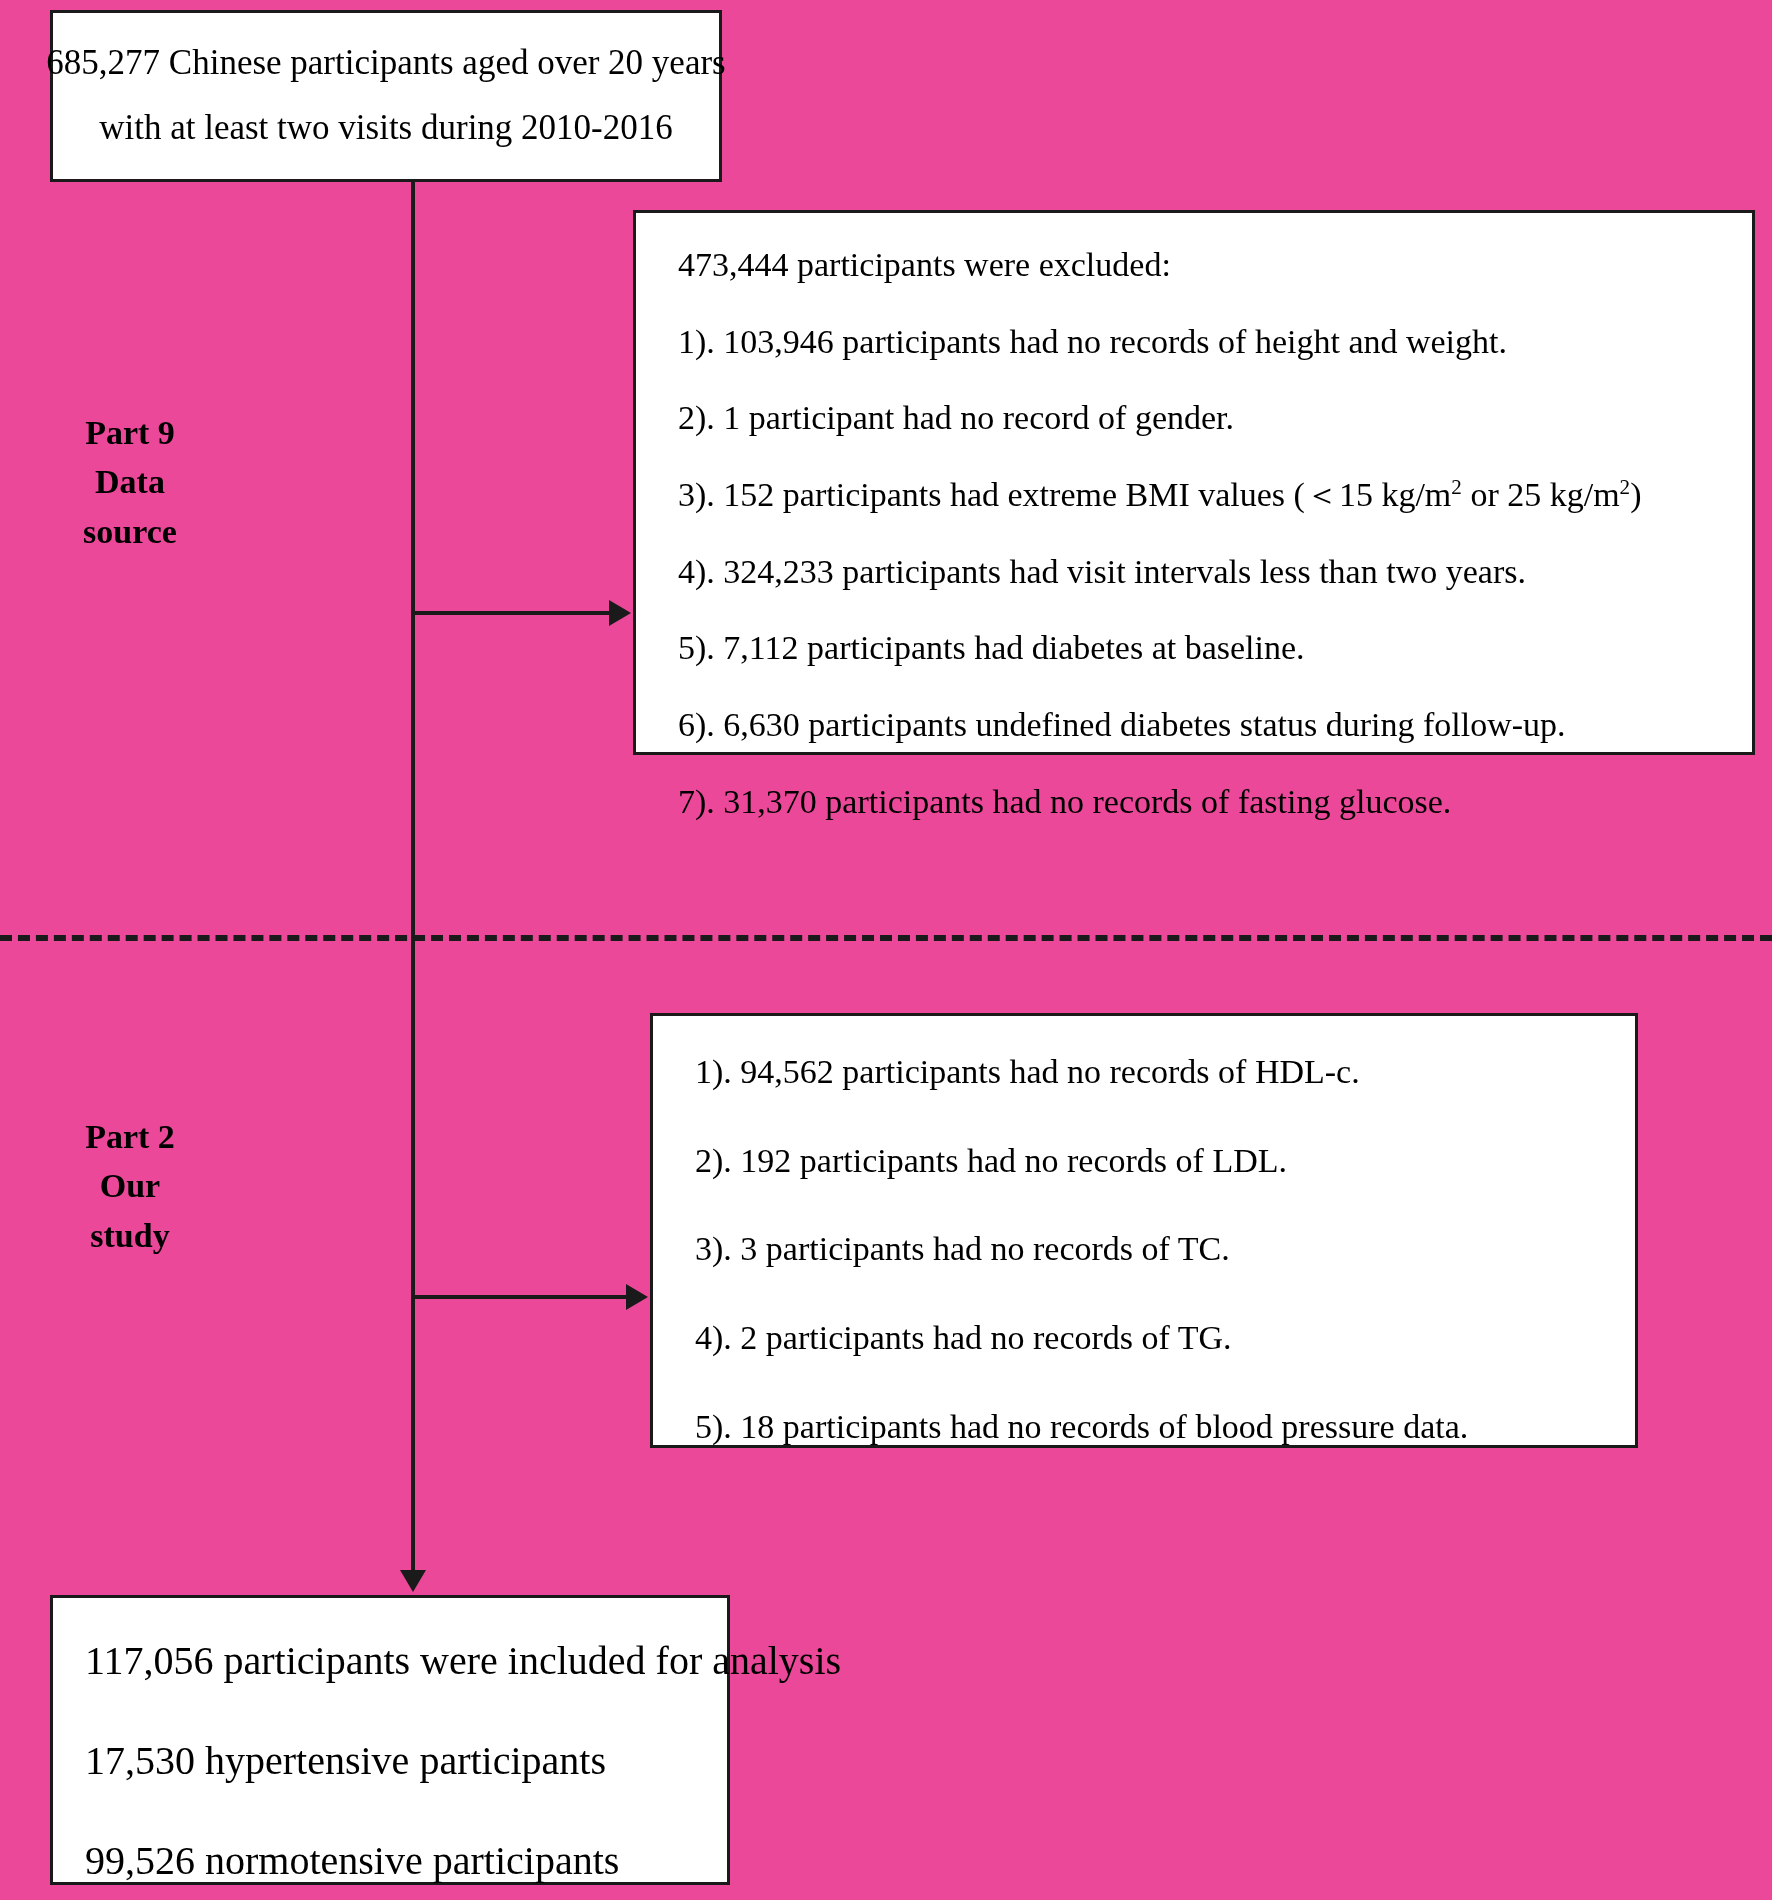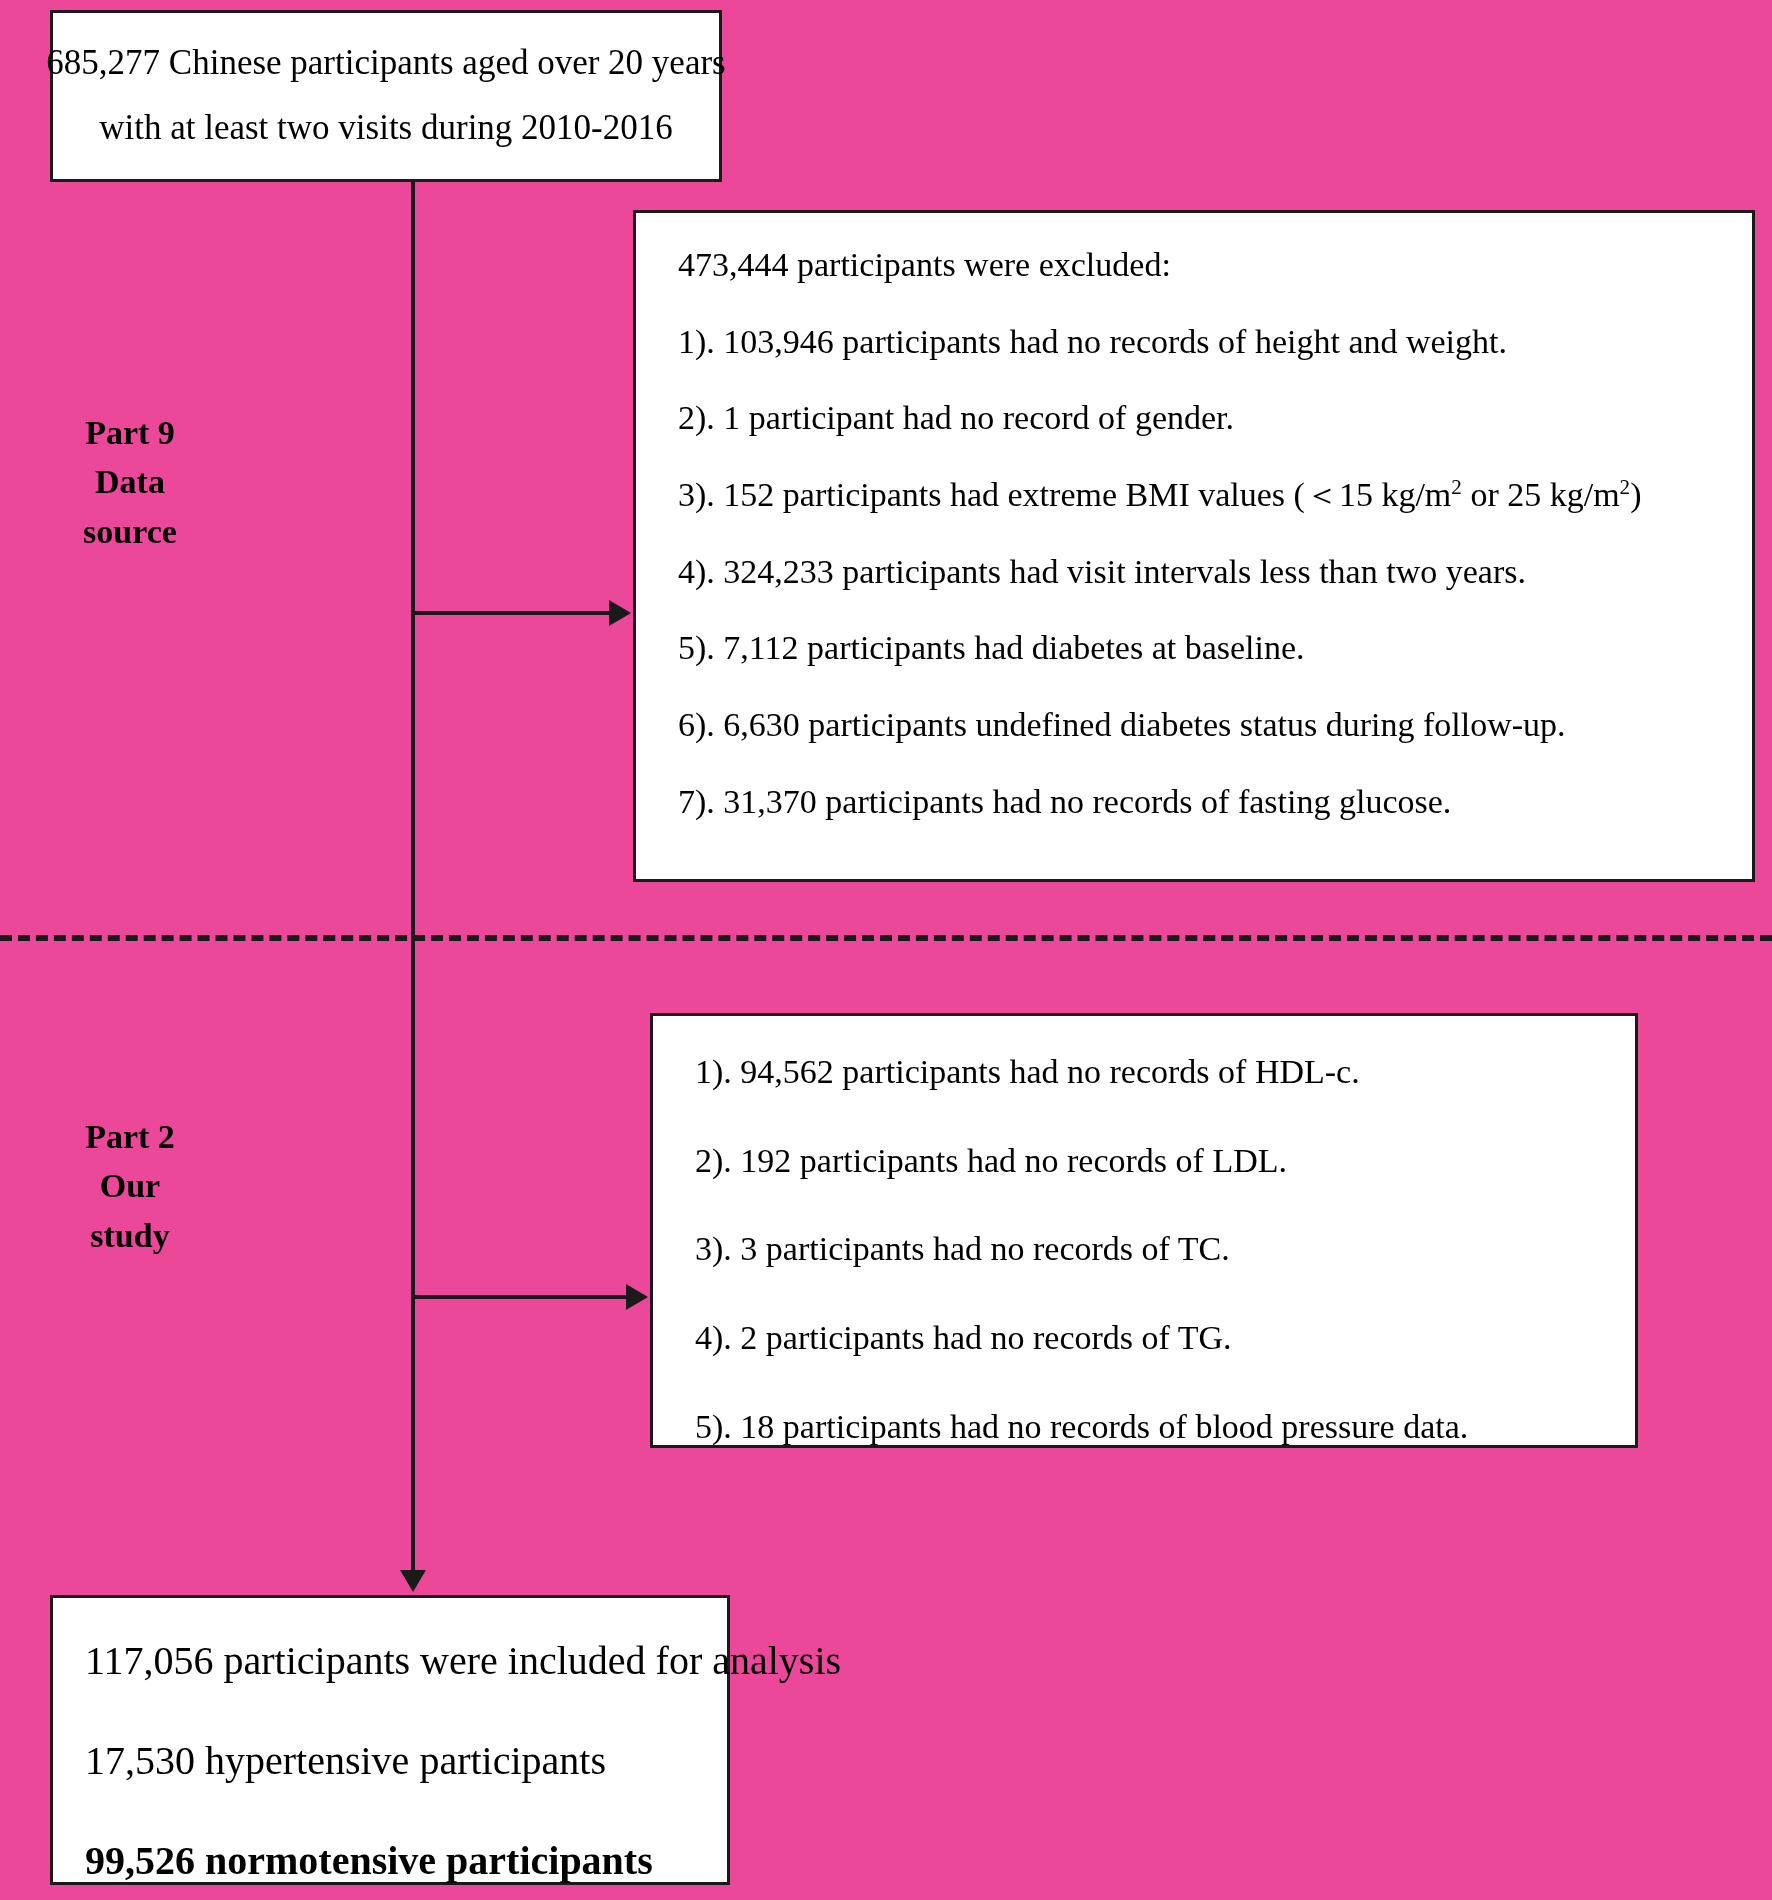--- a/index.html
+++ b/index.html
@@ -41,21 +41,21 @@
     font-size: 35px;
     line-height: 1.05;
     white-space: nowrap;
     margin: 14px 0;
   }
 
   .box-excl1 {
     left: 633px;
     top: 210px;
     width: 1122px;
-    height: 672px;
+    height: 545px;
     padding: 34px 0 0 42px;
   }
   .box-excl2 {
     left: 650px;
     top: 1013px;
     width: 988px;
     height: 435px;
     padding: 38px 0 0 42px;
   }
   .box-final {
@@ -74,21 +74,21 @@
   }
   .excl-line:last-child { margin-bottom: 0; }
 
   .box-excl2 .excl-line { margin-bottom: 53px; }
   .box-final .fin-line {
     font-size: 40px;
     line-height: 1.05;
     white-space: nowrap;
     margin-bottom: 58px;
   }
-  .box-final .fin-line:last-child { margin-bottom: 12px; font-weight: bold; }
+  .box-final .fin-line:last-child { margin-bottom: 12px; }
 
   sup {
     font-size: 0.62em;
     vertical-align: super;
     line-height: 0;
   }
 
   
   .part-label {
     position: absolute;

